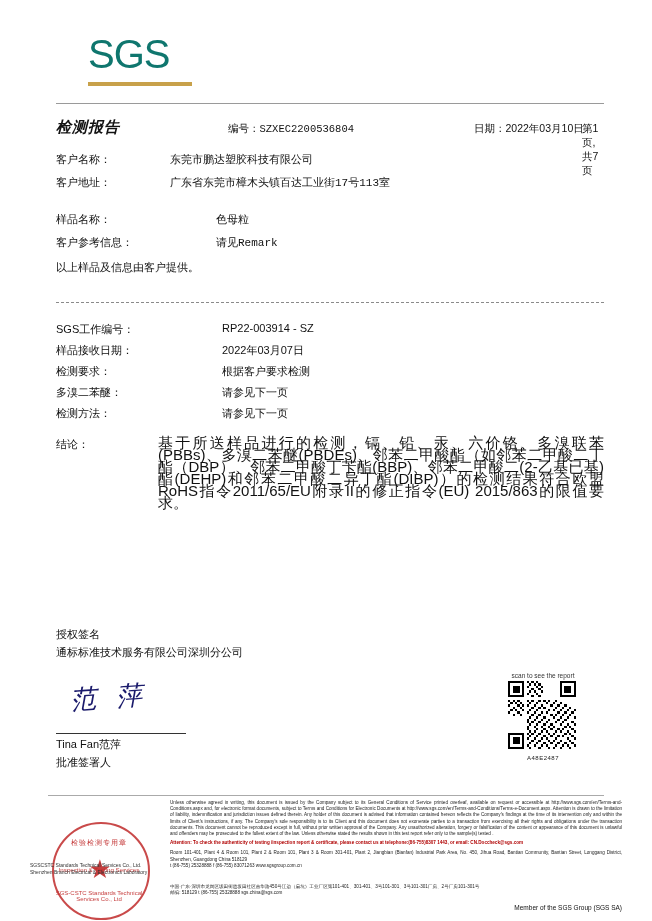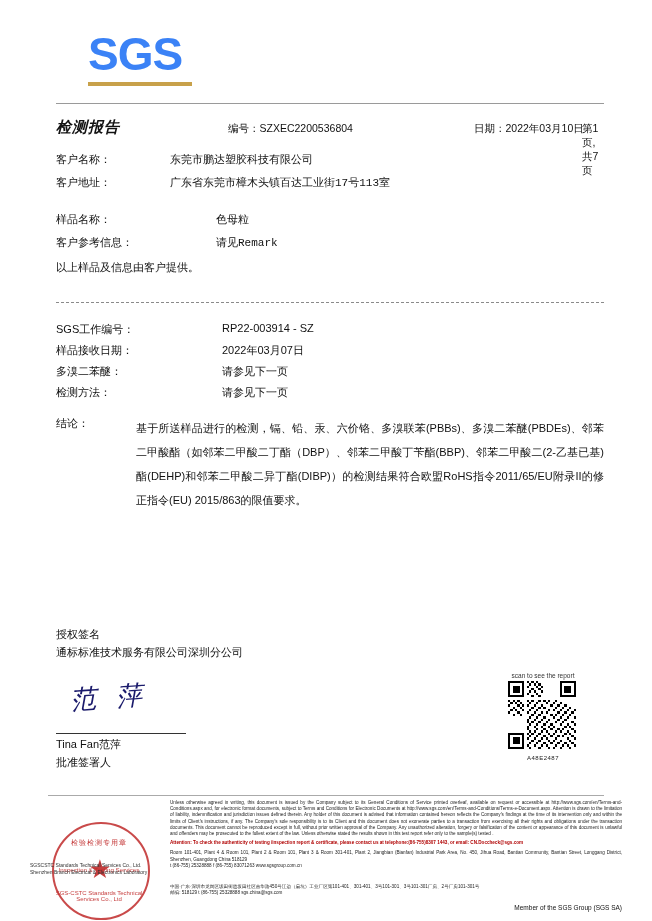--- a/index.html
+++ b/index.html
@@ -24,24 +24,24 @@
   
   .logo-wrap {
     position: absolute;
     left: 88px;
     top: 30px;
     width: 110px;
     height: 55px;
   }
   .logo-text {
     font-family: "Liberation Sans", sans-serif;
-    font-weight: bold;
-    font-size: 46px;
+    font-weight: normal;
+    font-size: 40px;
     letter-spacing: -1px;
-    color: #3b82f6;
+    color: #0f766e;
     line-height: 48px;
   }
   .logo-underline {
     position: absolute;
     left: 0;
     top: 52px;
     width: 104px;
     height: 4px;
     background: #c8a14a;
   }
@@ -67,20 +67,21 @@
     font-size: 15px;
     font-weight: bold;
     letter-spacing: 1px;
     font-style: italic;
   }
   .doc-no {
     position: absolute;
     left: 172px;
     top: 4px;
     font-size: 10.5px;
+    font-family: Liberation Mono, monospace;
   }
   .doc-date {
     position: absolute;
     left: 418px;
     top: 4px;
     font-size: 10.5px;
   }
   .doc-page {
     position: absolute;
     left: 526px;
@@ -160,23 +161,23 @@
   }
   .concl-label {
     position: absolute;
     left: 0;
     top: 0;
     width: 160px;
     font-size: 11px;
   }
   .concl-text {
     position: relative;
-    margin-left: 80px;
-    font-size: 11px;
-    line-height: 24px;
+    margin-left: 102px;
+    font-size: 15px;
+    line-height: 12px;
     text-align: justify;
   }
   
   .sign-block {
     position: absolute;
     left: 56px;
     top: 625px;
     width: 360px;
   }
   .sign-line-text {
@@ -378,20 +379,24 @@
   <div class="dash-rule"></div>
 
   <div class="fields2">
     <div class="field-row2">
       <span class="field-label2">SGS工作编号：</span>
       <span class="field-value2">RP22-003914 - SZ</span>
     </div>
     <div class="field-row2">
       <span class="field-label2">样品接收日期：</span>
       <span class="field-value2">2022年03月07日</span>
+    </div>
+    <div class="field-row2">
+      <span class="field-label2">检测要求：</span>
+      <span class="field-value2">根据客户要求检测</span>
     </div>
     <div class="field-row2">
       <span class="field-label2">多溴二苯醚：</span>
       <span class="field-value2">请参见下一页</span>
     </div>
     <div class="field-row2">
       <span class="field-label2">检测方法：</span>
       <span class="field-value2">请参见下一页</span>
     </div>
 

